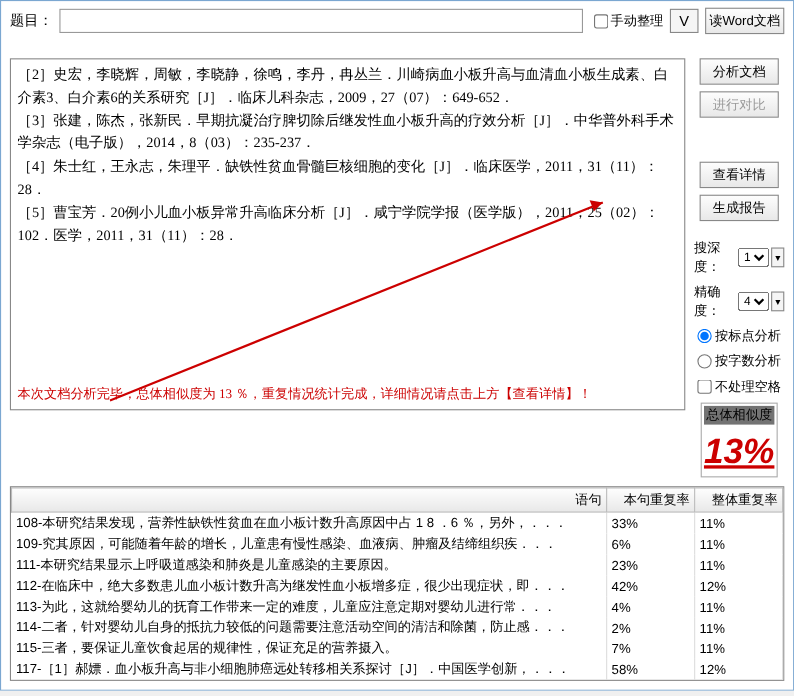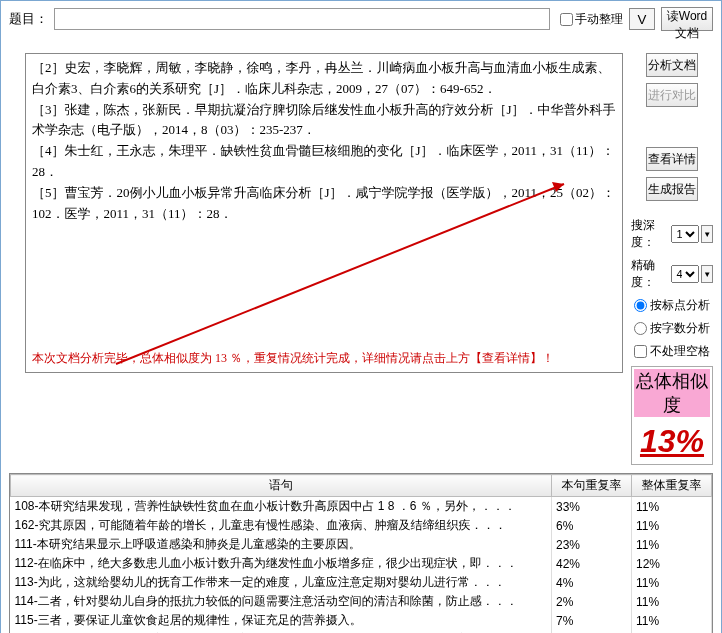--- a/index.html
+++ b/index.html
@@ -4,40 +4,40 @@
 <style>
 * { box-sizing: border-box; margin: 0; padding: 0; }
 body { font-family: "Microsoft YaHei", SimSun, sans-serif; font-size: 12px; background: #f0f0f0; width: 722px; }
 .window { border: 1px solid #7ba7d1; background: #fff; }
 .titlebar { background: linear-gradient(#e8f1fb, #d5e6f7); padding: 4px 8px; font-size: 13px; border-bottom: 1px solid #c0d5ea; }
 .top-row { display: flex; align-items: center; padding: 6px 8px; gap: 6px; }
 .label-topic { font-size: 13px; }
 .topic-input { flex: 1; height: 22px; border: 1px solid #999; padding: 0 4px; }
 .chk-wrap { display: flex; align-items: center; gap: 2px; margin-left: 4px; }
 .btn-v { width: 26px; height: 22px; border: 1px solid #888; background: #f5f5f5; }
-.btn-side { width: 52px; height: 24px; border: 1px solid #888; background: linear-gradient(#fdfdfd,#e8e8e8); font-family: inherit; font-size: 12px; }
+.btn-side { width: 72px; height: 24px; border: 1px solid #888; background: linear-gradient(#fdfdfd,#e8e8e8); font-family: inherit; font-size: 12px; }
 .btn-side:disabled { color: #999; }
-.main-row { display: flex; gap: 8px; padding: 16px 8px 8px; margin-left: 16px; }
+.main-row { display: flex; gap: 8px; padding: 16px 8px 8px; }
 .text-pane { position: relative; flex: 1; height: 320px; border: 1px solid #888; padding: 4px 6px; font-family: SimSun, serif; font-size: 13px; line-height: 1.6; overflow: hidden; }
 .text-content { height: calc(100% - 20px); overflow: hidden; }
 .summary-line { position: absolute; bottom: 4px; left: 6px; right: 20px; color: #c00; font-size: 12px; }
 .side-col { width: 82px; display: flex; flex-direction: column; gap: 6px; align-items: center; }
 .side-spacer { height: 28px; }
 .param-row { display: flex; align-items: center; gap: 2px; font-size: 12px; }
 .param-row select { width: 28px; height: 18px; font-size: 11px; }
 .dd { width: 14px; height: 18px; border: 1px solid #888; background: #f5f5f5; display: flex; align-items: center; justify-content: center; font-size: 8px; }
 .radio-row, .check-row { display: flex; align-items: center; gap: 3px; font-size: 12px; }
 .radio-row input, .check-row input { margin: 0; }
 .sim-box { border: 1px solid #aaa; padding: 2px; text-align: center; }
-.sim-label { background: #f9a8d4; font-size: 18px; }
+.sim-label { background: #737373; font-size: 12px; }
 .sim-value { color: #c00; font-size: 32px; font-weight: bold; padding: 6px 0 2px; font-style: italic; text-decoration: underline; }
 .arrow-svg { position: absolute; pointer-events: none; }
 .table-wrap { margin: 0 8px 8px; border: 1px solid #888; }
 .tbl { width: 100%; border-collapse: collapse; font-size: 12px; table-layout: fixed; }
-.tbl th { background: linear-gradient(#fdfdfd,#e8e8e8); border: 1px solid #bbb; padding: 2px 4px; font-weight: normal; text-align: center; }
+.tbl th { background: linear-gradient(#fdfdfd,#e8e8e8); border: 1px solid #bbb; padding: 2px 4px; font-weight: normal; text-align: right; }
 .tbl td { border-right: 1px solid #ddd; padding: 1px 4px; white-space: nowrap; overflow: hidden; text-overflow: ellipsis; }
 .col-sent { width: auto; }
 .col-rate { width: 80px; }
 </style>
 </head>
 <body>
 
 <div class="window">
 
   <div class="top-row">
@@ -111,21 +111,21 @@
           <th class="col-rate">整体重复率</th>
         </tr>
       </thead>
       <tbody id="tbody">
           <tr>
             <td>108-本研究结果发现，营养性缺铁性贫血在血小板计数升高原因中占 1 8 ．6 ％，另外，．．．</td>
             <td>33%</td>
             <td>11%</td>
           </tr>
           <tr>
-            <td>162-究其原因，可能随着年龄的增长，儿童患有慢性感染、血液病、肿瘤及结缔组织疾．．．</td>
+            <td>109-究其原因，可能随着年龄的增长，儿童患有慢性感染、血液病、肿瘤及结缔组织疾．．．</td>
             <td>6%</td>
             <td>11%</td>
           </tr>
           <tr>
             <td>111-本研究结果显示上呼吸道感染和肺炎是儿童感染的主要原因。</td>
             <td>23%</td>
             <td>11%</td>
           </tr>
           <tr>
             <td>112-在临床中，绝大多数患儿血小板计数升高为继发性血小板增多症，很少出现症状，即．．．</td>

